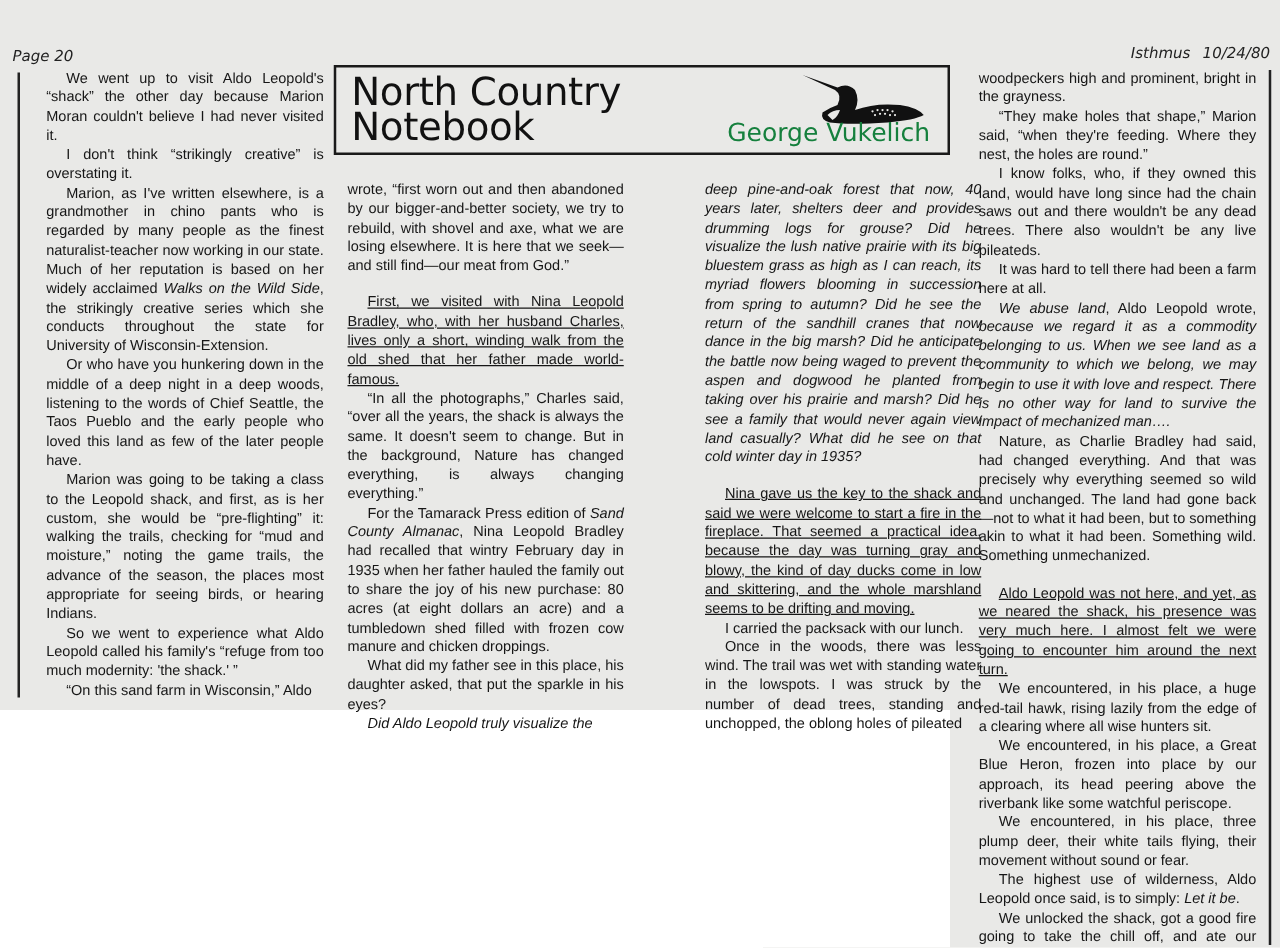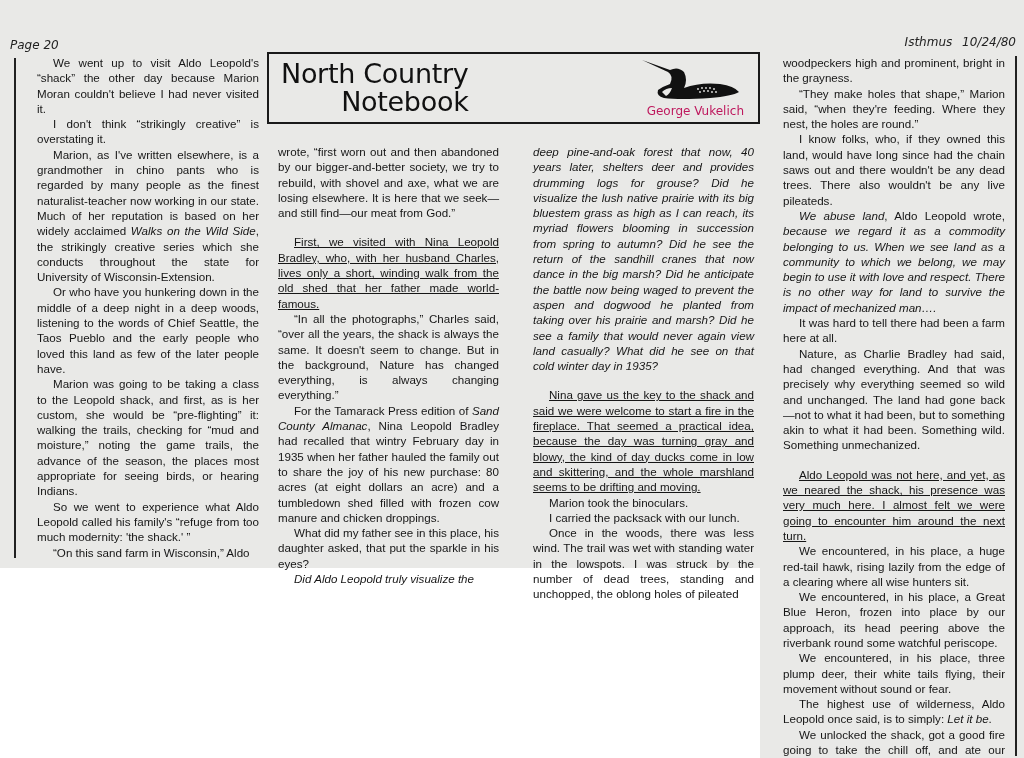--- a/index.html
+++ b/index.html
@@ -37,37 +37,36 @@
     font-size:11.6px; line-height:15.3px; text-align:justify;
     color:#161616;
   }
   .col p { margin:0; text-indent:16px; }
   .col p.noindent { text-indent:0; }
   .col p.gap { margin-top:14px;text-decoration:underline; }
   .col em { font-style:italic; }
   .italic { font-style:italic; }
   #col1 { left:37px; top:55px; width:222px; }
   #col2 { left:278px; top:144px; width:221px; }
-  #col3 { left:533px; top:144px; width:221px; }
+  #col3 { left:564px; top:144px; width:221px; }
   #col4 { left:783px; top:55px; width:222px; }
   .title-box {
     position:absolute; left:267px; top:52px; width:493px; height:72px;
     border:2px solid #1a1a1a; box-sizing:border-box;
   }
   .title-text {
     position:absolute; left:12px; top:6px;
     font-family:"DejaVu Sans", sans-serif;
-    font-size:27px; line-height:28px; color:#111;
+    font-size:31px; line-height:28px; color:#111;
     letter-spacing:-0.3px;
-    text-align:right;
   }
   .byline {
     position:absolute; right:14px; bottom:4px;
     font-family:"DejaVu Sans", sans-serif;
-    font-size:12px; color:#be185d;
+    font-size:20px; color:#15803d;
   }
   .loon {
     position:absolute; right:18px; top:4px; width:100px; height:44px;
   }
 </style>
 </head>
 <body>
 
 <div class="paper-top"></div>
 <div class="paper-right"></div>
@@ -120,31 +119,30 @@
   <p class="gap">First, we visited with Nina Leopold Bradley, who, with her husband Charles, lives only a short, winding walk from the old shed that her father made world-famous.</p>
   <p>“In all the photographs,” Charles said, “over all the years, the shack is always the same. It doesn't seem to change. But in the background, Nature has changed everything, is always changing everything.”</p>
   <p><span>For the Tamarack Press edition of </span><em>Sand County Almanac</em><span>, Nina Leopold Bradley had recalled that wintry February day in 1935 when her father hauled the family out to share the joy of his new purchase: 80 acres (at eight dollars an acre) and a tumbledown shed filled with frozen cow manure and chicken droppings.</span></p>
   <p>What did my father see in this place, his daughter asked, that put the sparkle in his eyes?</p>
   <p class="italic">Did Aldo Leopold truly visualize the</p>
 </div>
 
 <div class="col" id="col3">
   <p class="noindent italic">deep pine-and-oak forest that now, 40 years later, shelters deer and provides drumming logs for grouse? Did he visualize the lush native prairie with its big bluestem grass as high as I can reach, its myriad flowers blooming in succession from spring to autumn? Did he see the return of the sandhill cranes that now dance in the big marsh? Did he anticipate the battle now being waged to prevent the aspen and dogwood he planted from taking over his prairie and marsh? Did he see a family that would never again view land casually? What did he see on that cold winter day in 1935?</p>
   <p class="gap">Nina gave us the key to the shack and said we were welcome to start a fire in the fireplace. That seemed a practical idea, because the day was turning gray and blowy, the kind of day ducks come in low and skittering, and the whole marshland seems to be drifting and moving.</p>
-  <p>Marion took the binoculars.</p>
   <p>I carried the packsack with our lunch.</p>
   <p>Once in the woods, there was less wind. The trail was wet with standing water in the lowspots. I was struck by the number of dead trees, standing and unchopped, the oblong holes of pileated</p>
 </div>
 
 <div class="col" id="col4">
   <p class="noindent">woodpeckers high and prominent, bright in the grayness.</p>
   <p>“They make holes that shape,” Marion said, “when they're feeding. Where they nest, the holes are round.”</p>
   <p>I know folks, who, if they owned this land, would have long since had the chain saws out and there wouldn't be any dead trees. There also wouldn't be any live pileateds.</p>
+  <p>It was hard to tell there had been a farm here at all.</p>
   <p><em>We abuse land</em><span>, Aldo Leopold wrote, </span><em>because we regard it as a commodity belonging to us. When we see land as a community to which we belong, we may begin to use it with love and respect. There is no other way for land to survive the impact of mechanized man….</em></p>
-  <p>It was hard to tell there had been a farm here at all.</p>
   <p>Nature, as Charlie Bradley had said, had changed everything. And that was precisely why everything seemed so wild and unchanged. The land had gone back—not to what it had been, but to something akin to what it had been. Something wild. Something unmechanized.</p>
   <p class="gap">Aldo Leopold was not here, and yet, as we neared the shack, his presence was very much here. I almost felt we were going to encounter him around the next turn.</p>
   <p>We encountered, in his place, a huge red-tail hawk, rising lazily from the edge of a clearing where all wise hunters sit.</p>
-  <p>We encountered, in his place, a Great Blue Heron, frozen into place by our approach, its head peering above the riverbank round some watchful periscope.</p>
+  <p>We encountered, in his place, a Great Blue Heron, frozen into place by our approach, its head peering above the riverbank like some watchful periscope.</p>
   <p>We encountered, in his place, three plump deer, their white tails flying, their movement without sound or fear.</p>
   <p><span>The highest use of wilderness, Aldo Leopold once said, is to simply: </span><em>Let it be</em><span>.</span></p>
   <p><span>We unlocked the shack, got a good fire going to take the chill off, and ate our lunch. I didn't get the feeling Aldo was inside, watching the fire. I got the feeling he was outside, watching the sky.</span></p>
 </div>
 
 </body></html>

